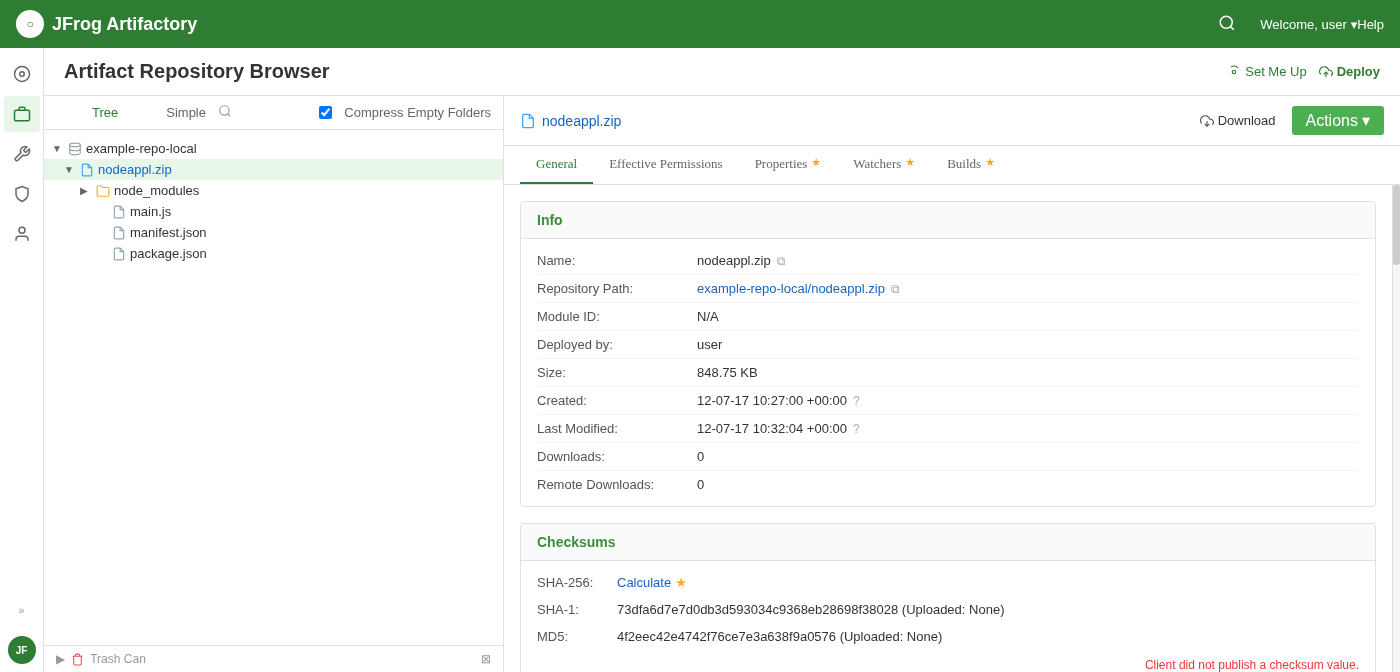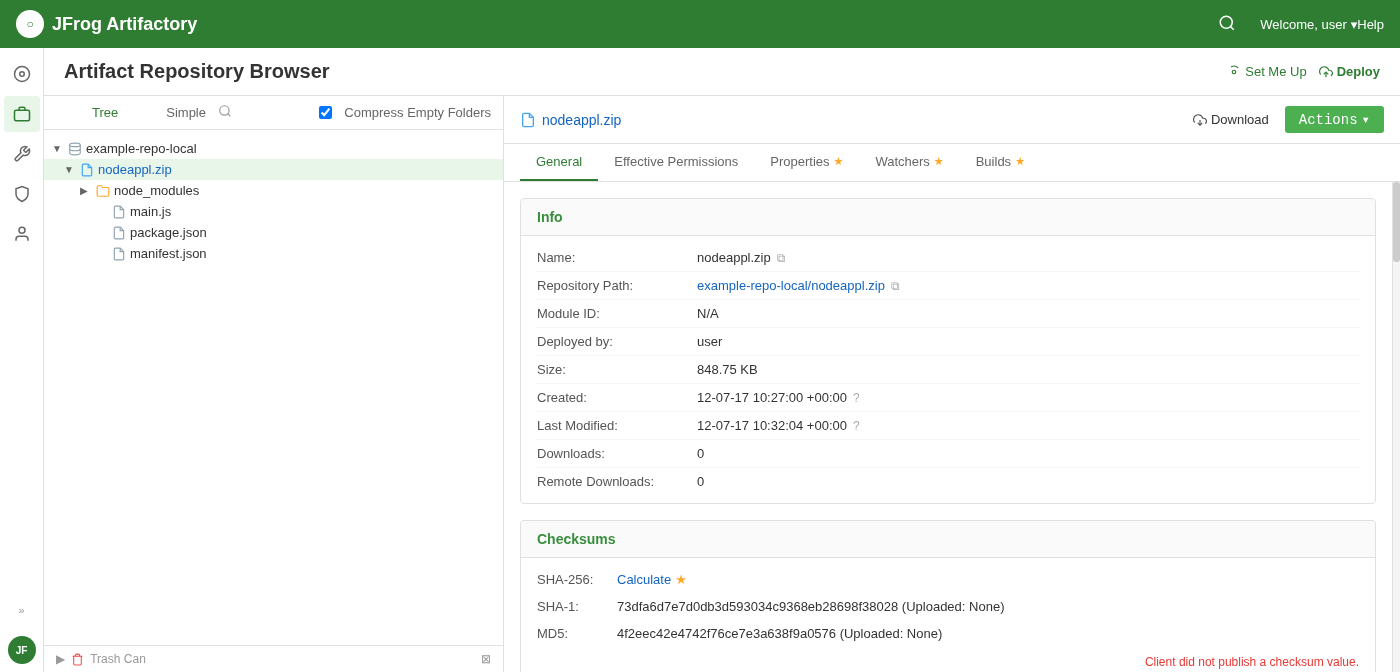--- a/index.html
+++ b/index.html
@@ -164,37 +164,37 @@
     }
     .detail-header-actions {
       display: flex; gap: 16px; align-items: center;
     }
     .btn-download {
       background: transparent; border: none; color: #333; font-size: 13px; cursor: pointer;
       display: flex; align-items: center; gap: 4px;
     }
     .btn-actions {
       background: #4caf50; color: white; border: none; padding: 5px 14px; border-radius: 3px;
-      font-size: 14px; cursor: pointer; display: flex; align-items: center; gap: 4px; font-family: Liberation Mono, monospace;
+      font-size: 16px; cursor: pointer; display: flex; align-items: center; gap: 4px;
     }
 
     
     .detail-tabs {
       display: flex;
       border-bottom: 1px solid #e0e0e0;
       padding: 0 16px;
       background: #fff;
     }
     .detail-tab {
       padding: 10px 16px;
       font-size: 13px;
       cursor: pointer;
       color: #666;
       border-bottom: 2px solid transparent;
-      display: flex; align-items: center; gap: 4px;
+      display: flex; align-items: flex-start; gap: 4px; font-family: Liberation Serif, serif;
     }
     .detail-tab.active {
       color: #2e7d32;
       border-bottom: 2px solid #2e7d32;
     }
     .detail-tab .star { color: #ffa726; font-size: 11px; }
 
     
     .detail-body {
       flex: 1;
@@ -407,30 +407,30 @@
               </svg>
             <span class="tree-item-name">main.js</span>
           </div>
 
           <div class="tree-item tree-indent-3">
             <span class="tree-chevron" style="visibility:hidden">▶</span>
             <svg width="14" height="14" viewBox="0 0 24 24" fill="none" stroke="#90a4ae" stroke-width="2">
                 <path d="M14 2H6a2 2 0 0 0-2 2v16a2 2 0 0 0 2 2h12a2 2 0 0 0 2-2V8z"></path>
                 <polyline points="14 2 14 8 20 8"></polyline>
               </svg>
-            <span class="tree-item-name">package.json</span>
+            <span class="tree-item-name">manifest.json</span>
           </div>
 
           <div class="tree-item tree-indent-3">
             <span class="tree-chevron" style="visibility:hidden">▶</span>
             <svg width="14" height="14" viewBox="0 0 24 24" fill="none" stroke="#90a4ae" stroke-width="2">
                 <path d="M14 2H6a2 2 0 0 0-2 2v16a2 2 0 0 0 2 2h12a2 2 0 0 0 2-2V8z"></path>
                 <polyline points="14 2 14 8 20 8"></polyline>
               </svg>
-            <span class="tree-item-name">manifest.json</span>
+            <span class="tree-item-name">package.json</span>
           </div>
         </div>
 
         <div class="tree-footer">
           <div style="display:flex;align-items:center;gap:6px;">
             <span>▶</span>
             <svg width="13" height="13" viewBox="0 0 24 24" fill="none" stroke="#ef5350" stroke-width="2">
                 <polyline points="3 6 5 6 21 6"></polyline>
                 <path d="M19 6v14a2 2 0 0 1-2 2H7a2 2 0 0 1-2-2V6m3 0V4a2 2 0 0 1 2-2h4a2 2 0 0 1 2 2v2"></path>
               </svg>

